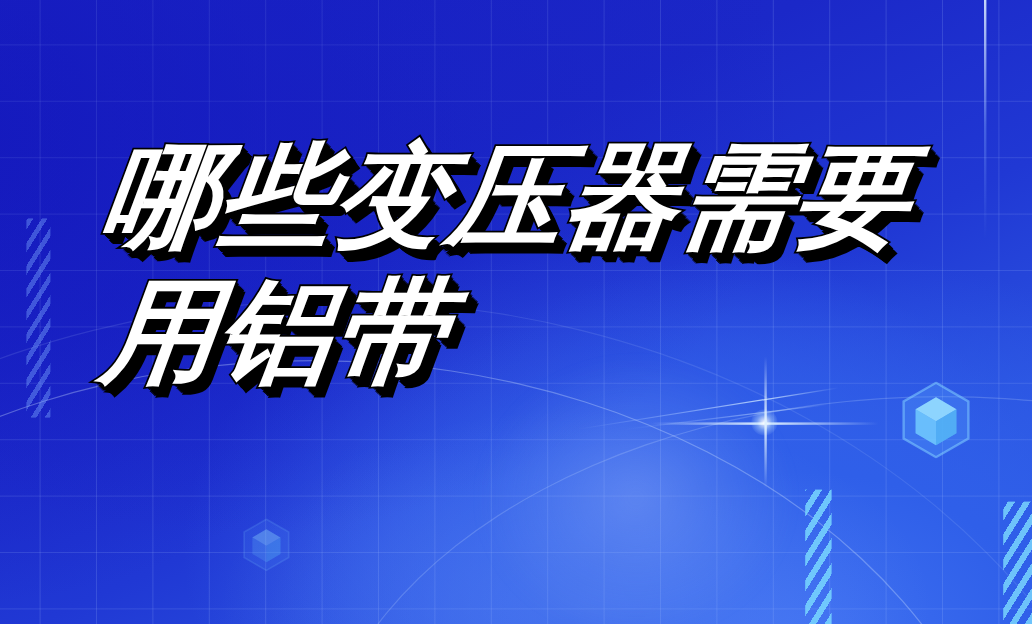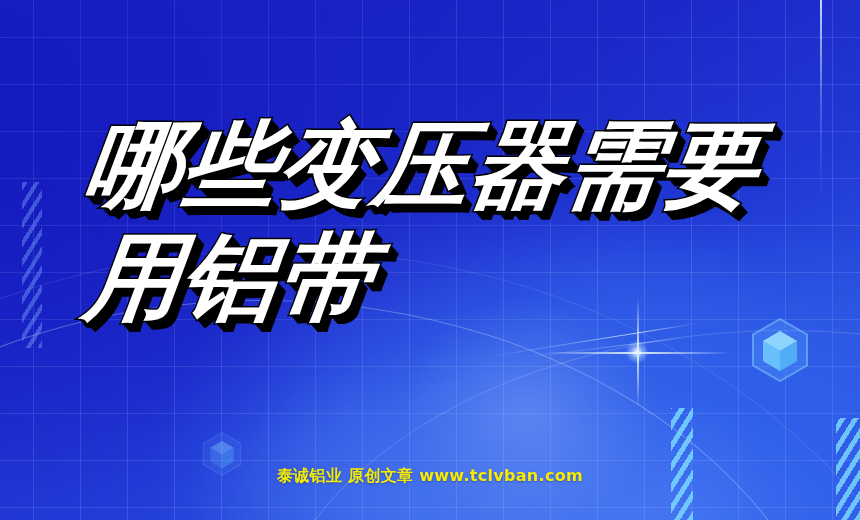--- a/index.html
+++ b/index.html
@@ -235,16 +235,15 @@
       <polygon points="29,33 46,23 46,43 29,53" fill="rgba(80,175,245,0.48)"></polygon>
     </svg>
   </div>
 
   <div class="title-block">
     <div class="title-line title-line-1">哪些变压器需要</div>
     <div class="title-line title-line-2">用铝带</div>
   </div>
 
   <div class="footer">
-    <div class="footer-line-1">泰诚铝业 原创文章 www.tclvban.com</div>
   </div>
 
 </div>
 
 </body></html>

